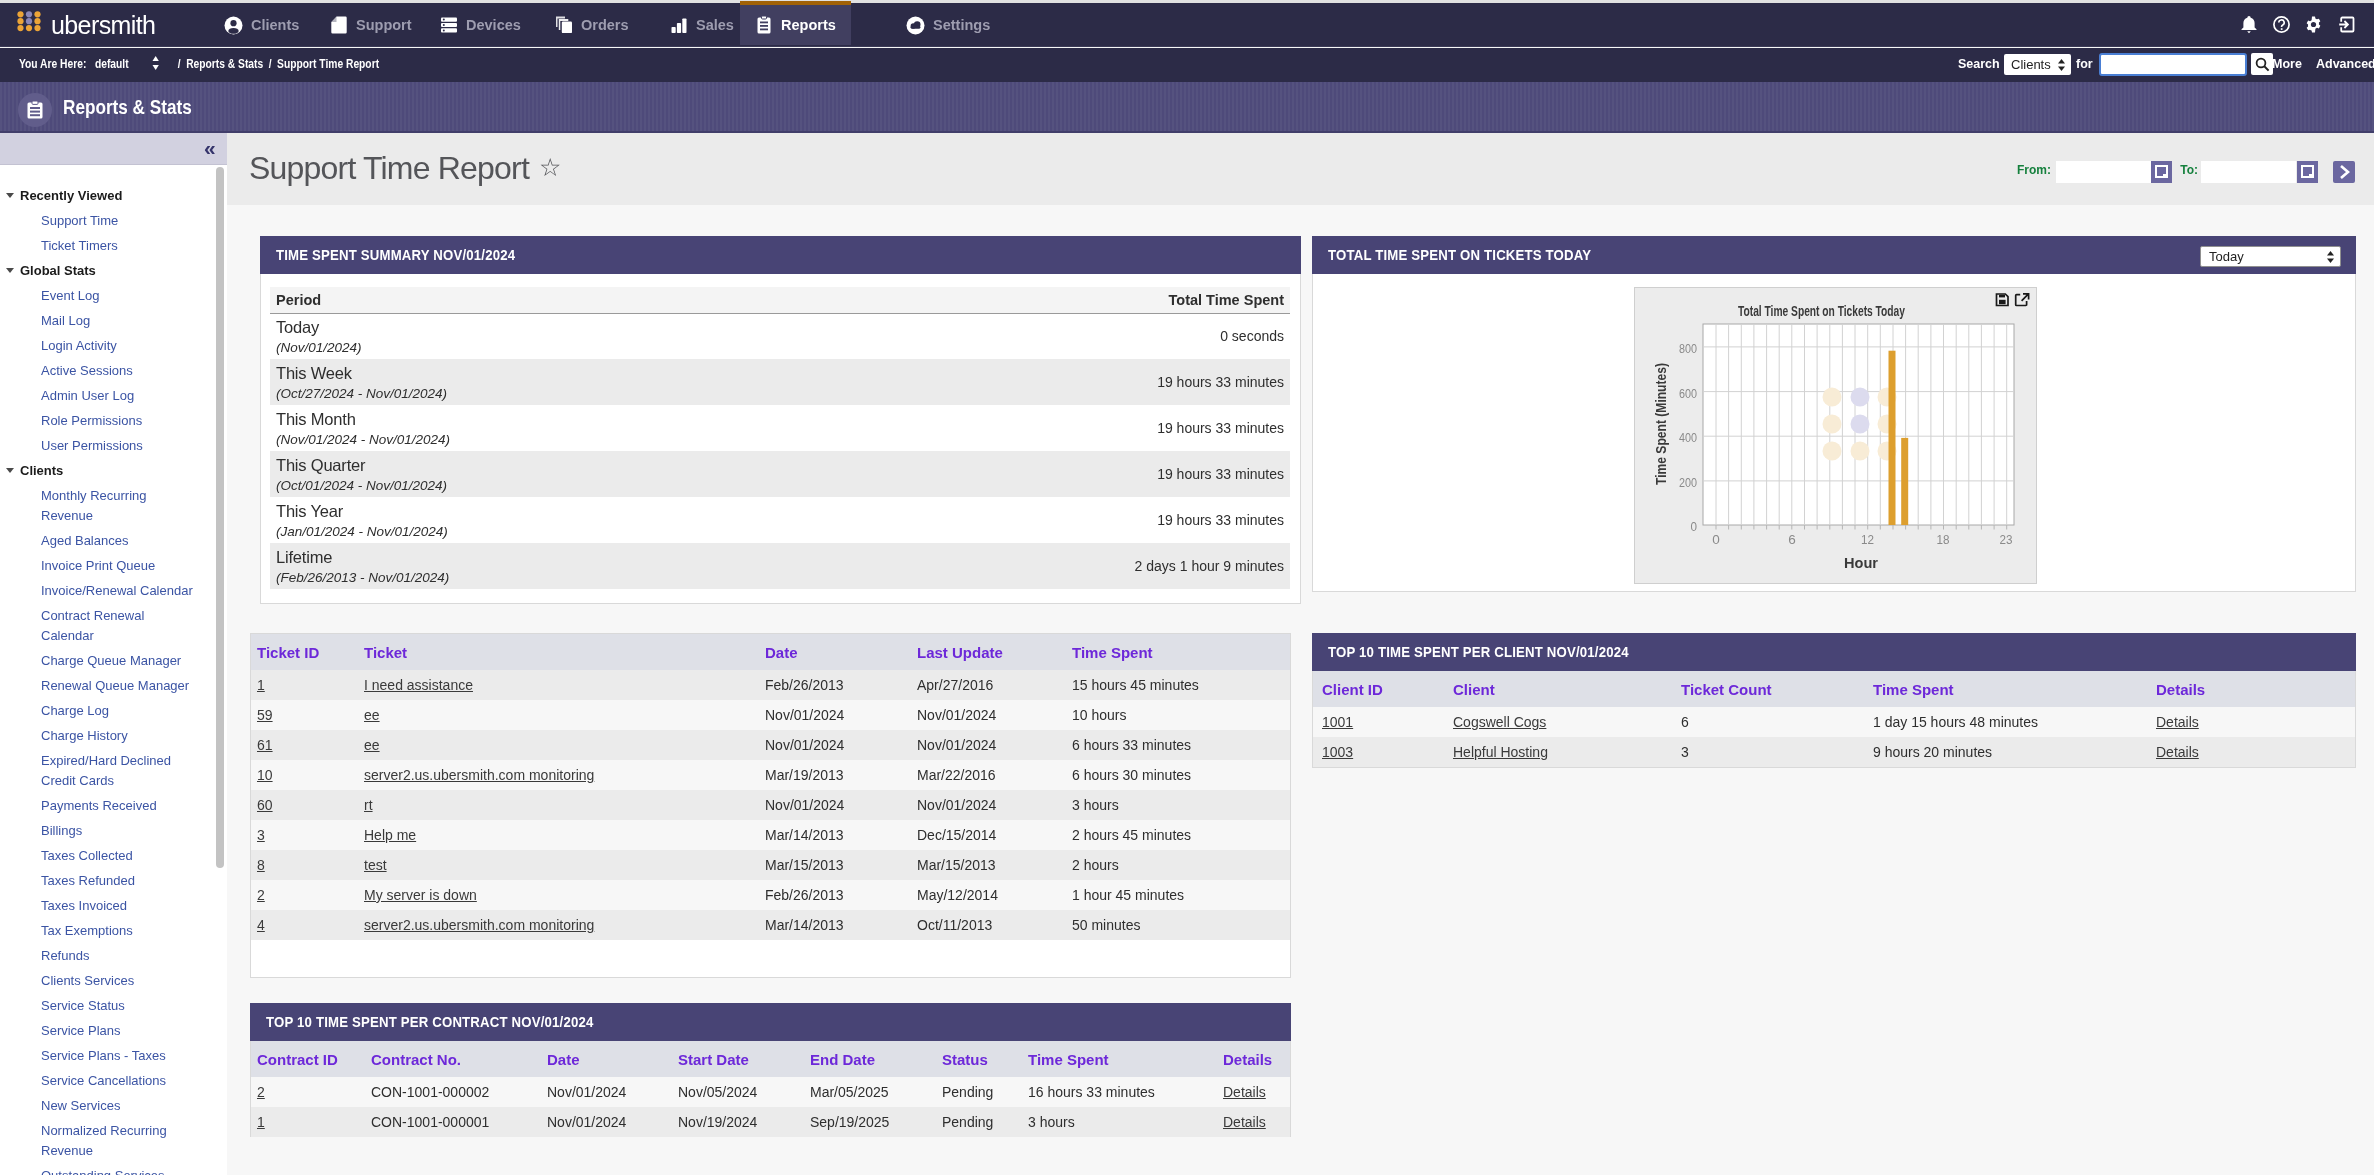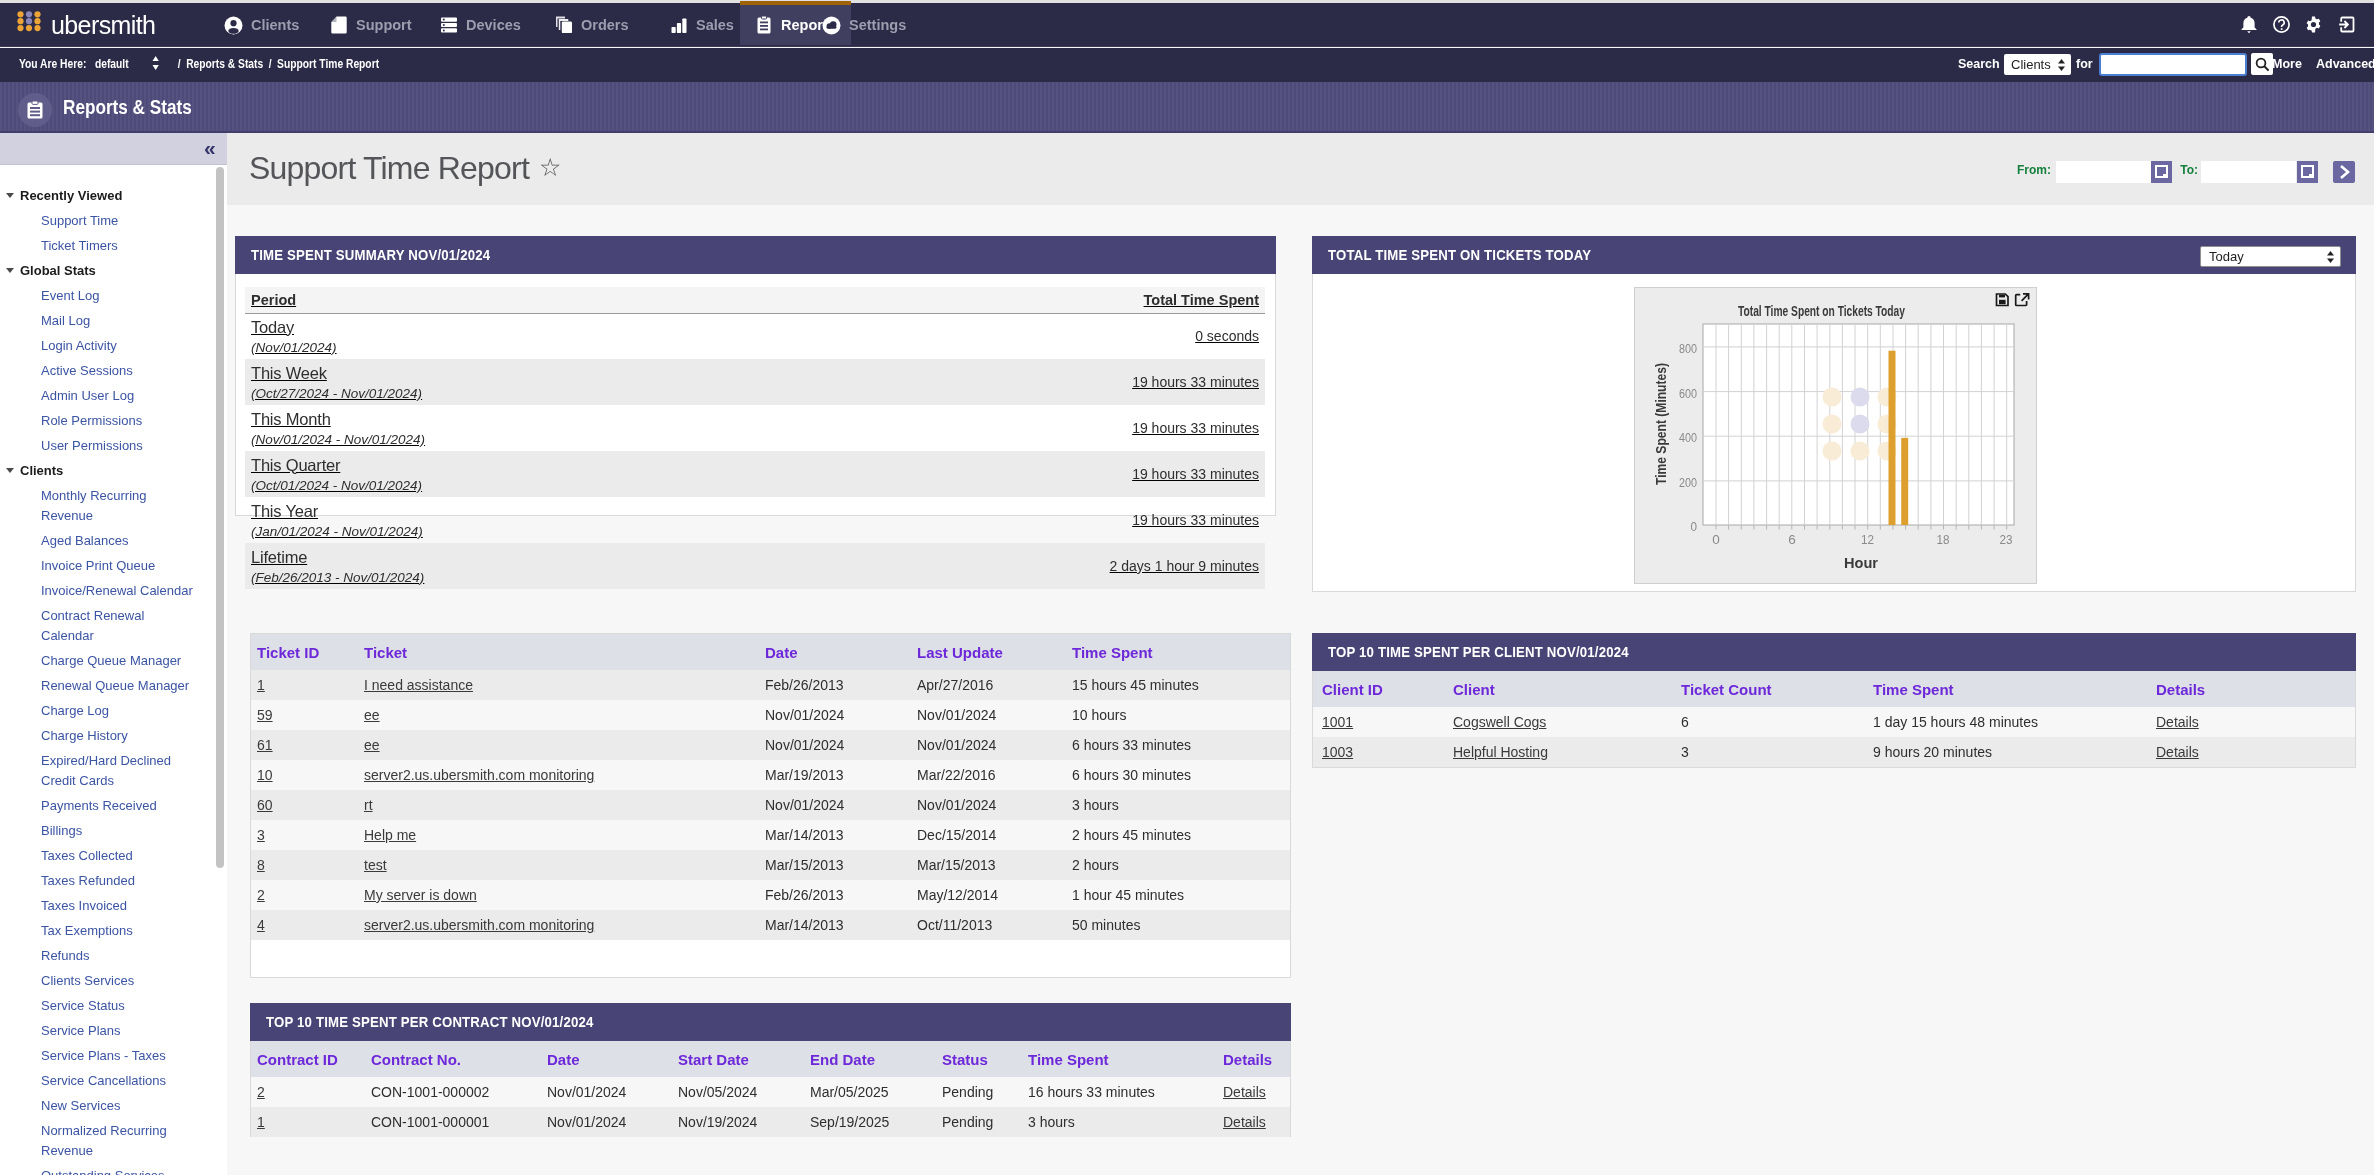--- a/index.html
+++ b/index.html
@@ -65,21 +65,21 @@
 table { border-collapse:collapse; width:100%; table-layout:fixed; font-size:14px; color:#2e2e2e; }
 td,th { padding:0 6px; text-align:left; font-weight:normal; overflow:hidden; white-space:nowrap; }
 .dtable th { background:#dee0e7; font-weight:bold; color:#6d28d9; height:36px; font-size:15px; }
 .dtable td { height:30px; }
 .dtable tr.odd td { background:#ebebeb; }
 .dtable tr.even td { background:#f7f7f7; }
 .dtable a { color:#3a3a3a; text-decoration:underline; }
 #sidelist a { text-decoration:none; }
 
 
-#p1 { left:235px; top:236px; width:1041px; height:280px;text-decoration:underline; }
+#p1 { left:260px; top:236px; width:1041px; height:368px; }
 #p1 .inner { padding:13px 10px 0 9px; }
 #stable th { background:#f4f4f4; border-bottom:1px solid #9a9a9a; font-weight:bold; height:26px; font-size:14.5px; }
 #stable td { height:46px; }
 #stable tr.g td { background:#ebebeb; }
 #stable .per b { font-weight:normal; font-size:16.5px; display:block; padding-top:0; letter-spacing:-0.2px; }
 #stable .per i { font-size:13.5px; display:block; padding-top:3px; }
 #stable .val { text-align:right; }
 
 
 #p2 { left:1312px; top:236px; width:1044px; height:356px; }
@@ -150,21 +150,21 @@
           <rect x="12.3" y="2.5" width="4.2" height="14.5" rx="0.8"></rect>
         </g>
       </svg>Sales</div>
   <div class="nav active" style="left:740px;"><svg width="18" height="18" viewBox="0 0 18 18">
         <rect x="2.5" y="1.5" width="13" height="16" rx="1.5" fill="#fff"></rect>
         <rect x="6.5" y="0" width="5" height="3" rx="1" fill="#fff" stroke="#413f60" stroke-width="1"></rect>
         <rect x="5" y="5.5" width="8" height="1.8" fill="#413f60"></rect>
         <rect x="5" y="9" width="8" height="1.8" fill="#413f60"></rect>
         <rect x="5" y="12.5" width="8" height="1.8" fill="#413f60"></rect>
       </svg>Reports</div>
-  <div class="nav" style="left:807px;justify-content:flex-end;"><svg width="19" height="19" viewBox="0 0 19 19">
+  <div class="nav" style="left:891px;justify-content:flex-end;"><svg width="19" height="19" viewBox="0 0 19 19">
         <circle cx="9.5" cy="9.5" r="9" fill="#fff"></circle>
         <g fill="#2c2b47">
           <circle cx="7.3" cy="10" r="2.7"></circle>
           <circle cx="11.2" cy="8.6" r="3.3"></circle>
           <rect x="4.6" y="9.6" width="9.8" height="3.2" rx="1.6"></rect>
         </g>
       </svg>Settings</div>
 </div>
 <svg class="ricon" style="left:2240px;top:15px;" width="18" height="19" viewBox="0 0 18 19">
     <path d="M9 1 a1.7 1.7 0 0 1 1.7 1.7 a5.6 5.6 0 0 1 3.9 5.3 v4.4 l1.9 1.9 v0.8 H1.5 v-0.8 l1.9-1.9 V8 a5.6 5.6 0 0 1 3.9-5.3 A1.7 1.7 0 0 1 9 1 Z" fill="#fff"></path>

